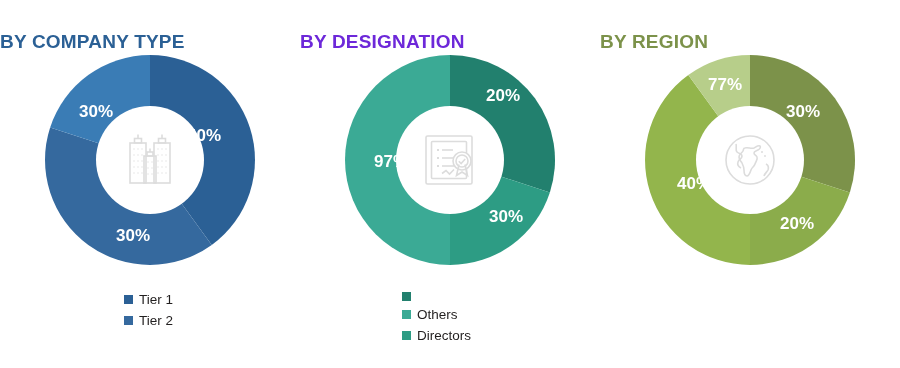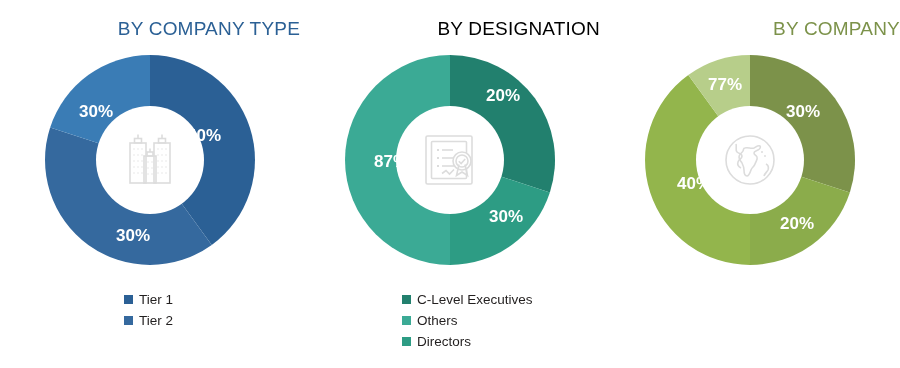--- a/index.html
+++ b/index.html
@@ -23,26 +23,26 @@
     top: 0;
     width: 300px;
     height: 368px;
   }
   .panel-1 { left: 0; }
   .panel-2 { left: 300px; }
   .panel-3 { left: 600px; }
 
   .panel-title {
     position: absolute;
-    top: 18px;
+    top: 31px;
     left: 0;
     width: 300px;
-    text-align: right;
+    text-align: left;
     font-size: 19px;
-    font-weight: normal;
+    font-weight: bold;
     letter-spacing: 0.2px;
     font-family: "Liberation Sans", sans-serif;
     white-space: nowrap;
   }
 
   .donut-wrap {
     position: absolute;
     top: 50px;
     left: 50%;
     transform: translateX(-50%);
@@ -204,21 +204,21 @@
         </div>
         <div class="legend-item">
           <span class="swatch" style="background:#35699E"></span>
           <span>Tier 2</span>
         </div>
       </div>
     </div>
   </div>
 
   <div class="panel panel-2">
-    <div class="panel-title" style="color:#000000">BY DESIGNATION</div>
+    <div class="panel-title" style="color:#6d28d9">BY DESIGNATION</div>
 
     <div class="donut-wrap">
       <svg class="donut-svg" viewBox="0 0 220 220">
 
         <path d="M110,110 L110,5 A105,105 0 0,1 209.86,142.44 Z" fill="#22806E"></path>
 
         <path d="M110,110 L209.86,142.44 A105,105 0 0,1 110,215 Z" fill="#2D9C84"></path>
 
         <path d="M110,110 L110,215 A105,105 0 0,1 110,5 Z" fill="#3BAA95"></path>
       </svg>
@@ -238,43 +238,42 @@
             <circle cx="44" cy="33" r="9" fill="#ffffff"></circle>
             <circle cx="44" cy="33" r="6" fill="#ffffff"></circle>
             <path d="M41,36.5 l-2.5,11 l5.5,-3.5 l5.5,3.5 l-2.5,-11"></path>
             <path d="M40.8,33.2 l2.3,2.3 l4.1,-4.5"></path>
           </svg>
         </span>
       </div>
 
       <div class="slice-label" style="left:163px; top:46px;">20%</div>
       <div class="slice-label" style="left:166px; top:167px;">30%</div>
-      <div class="slice-label" style="left:51px; top:112px;">87%</div>
+      <div class="slice-label" style="left:51px; top:112px;">97%</div>
     </div>
 
     <div class="legend legend-2">
       <div class="legend-col">
         <div class="legend-item">
           <span class="swatch" style="background:#22806E"></span>
-          <span>C-Level Executives</span>
         </div>
         <div class="legend-item">
           <span class="swatch" style="background:#3BAA95"></span>
           <span>Others</span>
         </div>
         <div class="legend-item">
           <span class="swatch" style="background:#2D9C84"></span>
           <span>Directors</span>
         </div>
       </div>
     </div>
   </div>
 
   <div class="panel panel-3">
-    <div class="panel-title" style="color:#7C924A">BY COMPANY</div>
+    <div class="panel-title" style="color:#7C924A">BY REGION</div>
 
     <div class="donut-wrap">
       <svg class="donut-svg" viewBox="0 0 220 220">
 
         <path d="M110,110 L110,5 A105,105 0 0,1 209.86,142.44 Z" fill="#7C924A"></path>
 
         <path d="M110,110 L209.86,142.44 A105,105 0 0,1 110,215 Z" fill="#8BAC4B"></path>
 
         <path d="M110,110 L110,215 A105,105 0 0,1 48.28,25.07 Z" fill="#93B54C"></path>
 

